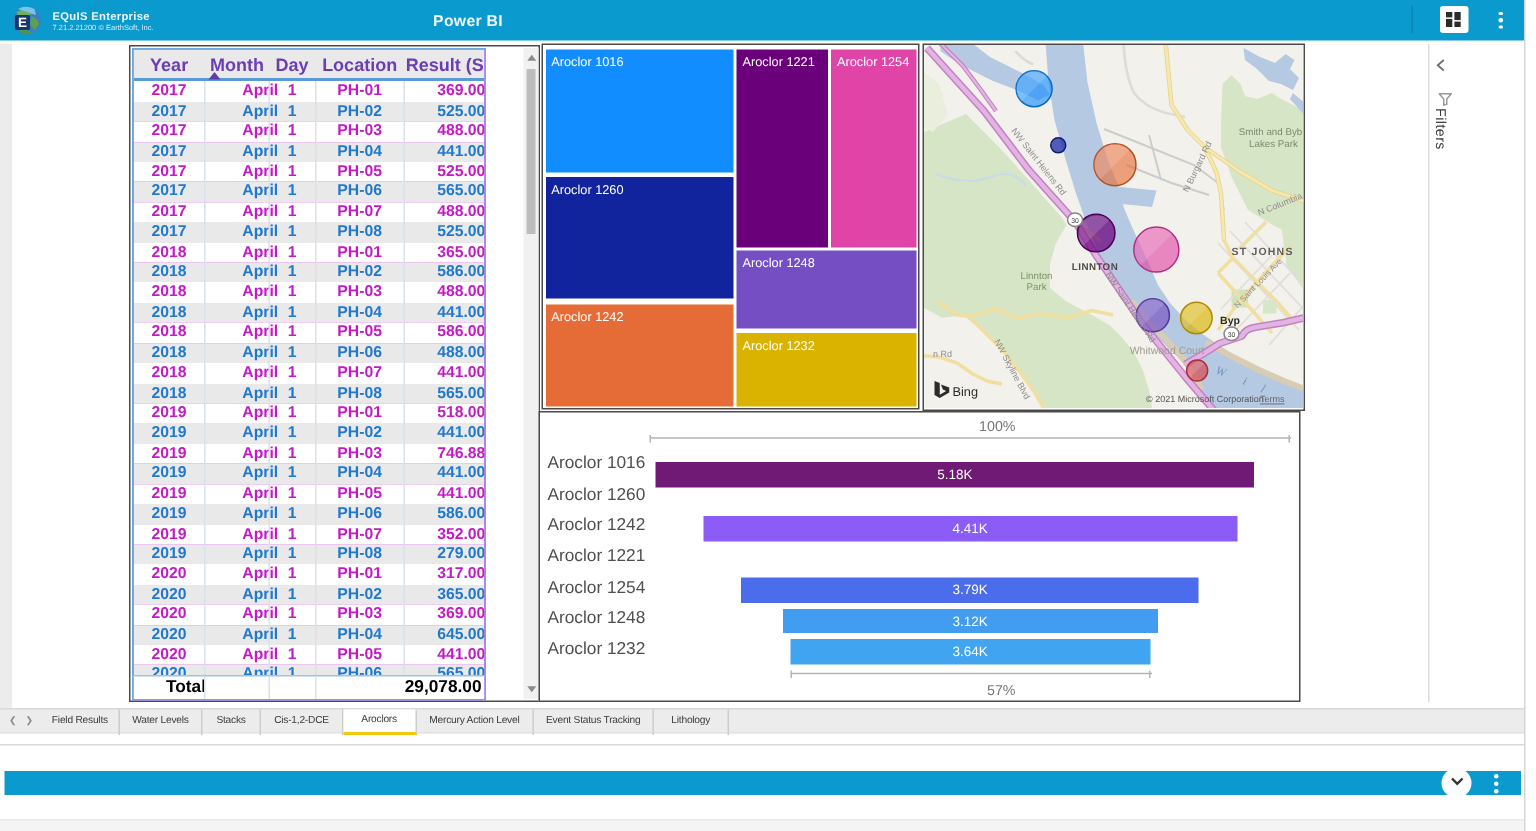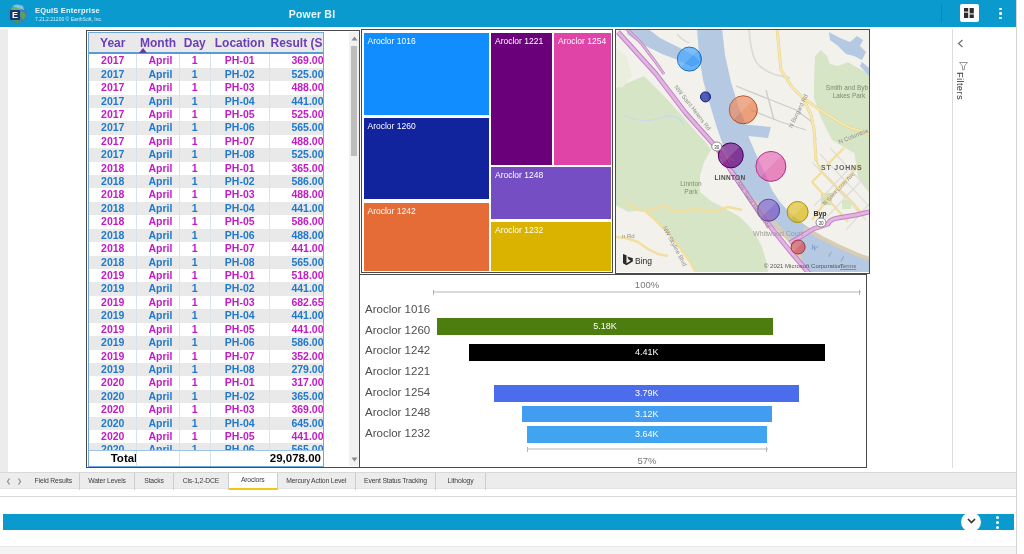--- a/index.html
+++ b/index.html
@@ -24,21 +24,21 @@
 
 
 #tablewidget { position:absolute; left:86px; top:30px; width:274px; height:438px; background:#fff; border:1.5px solid #4a4a4a; }
 #gridtable { position:absolute; left:1px; top:1px; width:236px; height:434.8px; border:1.5px solid #6fa8dc; overflow:hidden; background:#d946ef;padding-left:48px; }
 #ghead { position:absolute; left:0; top:0; width:100%; height:21.3px; background:#e9e9e9; border-bottom:2px solid #5b9bd5;
   color:#6a3eb5; font-weight:bold; font-size:12px; }
 #ghead div { position:absolute; top:2.5px; text-align:center; white-space:nowrap; }
 .trow { position:absolute; left:0; width:100%; height:13.42px; font-weight:bold; font-size:10.5px; line-height:13.6px; }
 .trow div { position:absolute; text-align:center; top:0; }
 .c1 { left:0; width:47.5px; }
-.c2 { left:50px; width:43px; }
+.c2 { left:63px; width:43px; }
 .c3 { left:90.5px; width:30.5px; }
 .c4 { left:121px; width:59.5px; }
 .c5 { left:180.5px; width:76px; }
 .vline { position:absolute; top:0; bottom:0; width:1px; background:#d9e2ec; }
 #totrow { position:absolute; left:0; top:416.7px; width:100%; height:16.2px; background:#fff; border-top:1.5px solid #9dc3e6;
   font-weight:bold; font-size:11.5px; color:#000; line-height:15px; }
 #ghead #sorttri { position:absolute; left:50px; top:14.5px; width:0; height:0;
   border-left:4px solid transparent; border-right:4px solid transparent; border-bottom:5px solid #5b3fa8; }
 
 #sbar { position:absolute; left:262px; top:1px; width:9.5px; height:433.5px; background:#f1f1f1; }
@@ -49,21 +49,21 @@
 #treemap { left:360.5px; top:28.5px; width:252.5px; height:244px; }
 #mappanel { left:614.5px; top:28.5px; width:255.5px; height:245px; overflow:hidden; }
 #funnelpanel { left:359px; top:273.5px; width:507.5px; height:194px; }
 
 .tile { position:absolute; color:#fff; font-size:8.5px; padding:3px 0 0 4px; overflow:hidden; }
 
 
 .flab { position:absolute; left:6px; width:70px; font-size:11.5px; color:#4e4e4e; text-align:left; height:17px; line-height:17px; white-space:nowrap; }
 .fbar { position:absolute; height:16.8px; color:#fff; font-size:9px; text-align:center; line-height:16.8px; }
 .ruler { position:absolute; height:5px; border-left:1px solid #b5b5b5; border-right:1px solid #b5b5b5; }
-.rlabel { position:absolute; font-size:9.5px; color:#777; text-align:center; width:60px; }
+.rlabel { position:absolute; font-size:9.5px; color:#777; text-align:right; width:60px; }
 
 
 #funnelwrap { position:absolute; left:0; top:0; width:1024px; height:554px; pointer-events:none; }
 
 
 #tabbar { position:absolute; left:0; top:472px; width:1016px; height:16.5px; background:#ececec; border-top:1px solid #d8d8d8; border-bottom:1px solid #e2e2e2; }
 .tab { position:absolute; top:0; height:16.5px; border-right:1px solid #cccccc; color:#3c3c3c; font-size:6.8px; letter-spacing:-.15px;
   text-align:center; line-height:16px; overflow:hidden; white-space:nowrap; }
 .tab:first-of-type { border-left:1px solid #c9c9c9; }
 .tab.active { background:#fff; border-bottom:2.5px solid #f2c80f; line-height:14px; }
@@ -256,21 +256,21 @@
             <div class="c2">April</div>
             <div class="c3">1</div>
             <div class="c4">PH-02</div>
             <div class="c5">441.00</div>
           </div>
 <div class="trow" style="top:241.56px;background:#ffffff;color:#c31ac6">
             <div class="c1">2019</div>
             <div class="c2">April</div>
             <div class="c3">1</div>
             <div class="c4">PH-03</div>
-            <div class="c5">682.65</div>
+            <div class="c5">746.88</div>
           </div>
 <div class="trow" style="top:254.98px;background:#e9e9e9;color:#2079cd">
             <div class="c1">2019</div>
             <div class="c2">April</div>
             <div class="c3">1</div>
             <div class="c4">PH-04</div>
             <div class="c5">441.00</div>
           </div>
 <div class="trow" style="top:268.40px;background:#ffffff;color:#c31ac6">
             <div class="c1">2019</div>
@@ -513,23 +513,23 @@
 
   <div id="funnelpanel" class="panel"></div>
   <div id="funnelwrap">
     <div class="rlabel" style="left:617px;top:279px">100%</div>
     <div class="ruler" style="left:433px;top:289.5px;width:427px"></div>
     <div class="ruler" style="left:527px;top:446.5px;width:240px"></div>
     <div class="rlabel" style="left:617px;top:455px">57%</div>
     <div style="position:absolute;left:359px;top:0;width:508px;height:554px">
 <div class="flab" style="top:301.1px">Aroclor 1016</div>
 <div class="flab" style="top:321.7px">Aroclor 1260</div>
-<div class="fbar" style="top:318px;left:78.1px;width:336px;background:#4d7c0f">5.18K</div>
+<div class="fbar" style="top:308px;left:78.1px;width:399px;background:#701a75">5.18K</div>
 <div class="flab" style="top:342.3px">Aroclor 1242</div>
-<div class="fbar" style="top:343.8px;left:109.8px;width:356.0px;background:#000000">4.41K</div>
+<div class="fbar" style="top:343.8px;left:109.8px;width:356.0px;background:#8b5cf6">4.41K</div>
 <div class="flab" style="top:363.0px">Aroclor 1221</div>
 <div class="flab" style="top:383.6px">Aroclor 1254</div>
 <div class="fbar" style="top:385.1px;left:135.4px;width:304.8px;background:#4b6ceb">3.79K</div>
 <div class="flab" style="top:404.2px">Aroclor 1248</div>
 <div class="fbar" style="top:405.7px;left:162.5px;width:250.5px;background:#429cef">3.12K</div>
 <div class="flab" style="top:424.8px">Aroclor 1232</div>
 <div class="fbar" style="top:426.3px;left:167.5px;width:240.4px;background:#40a4f1">3.64K</div>
     </div>
   </div>
   <svg class="abs" style="left:433px;top:289px" width="428" height="6">

